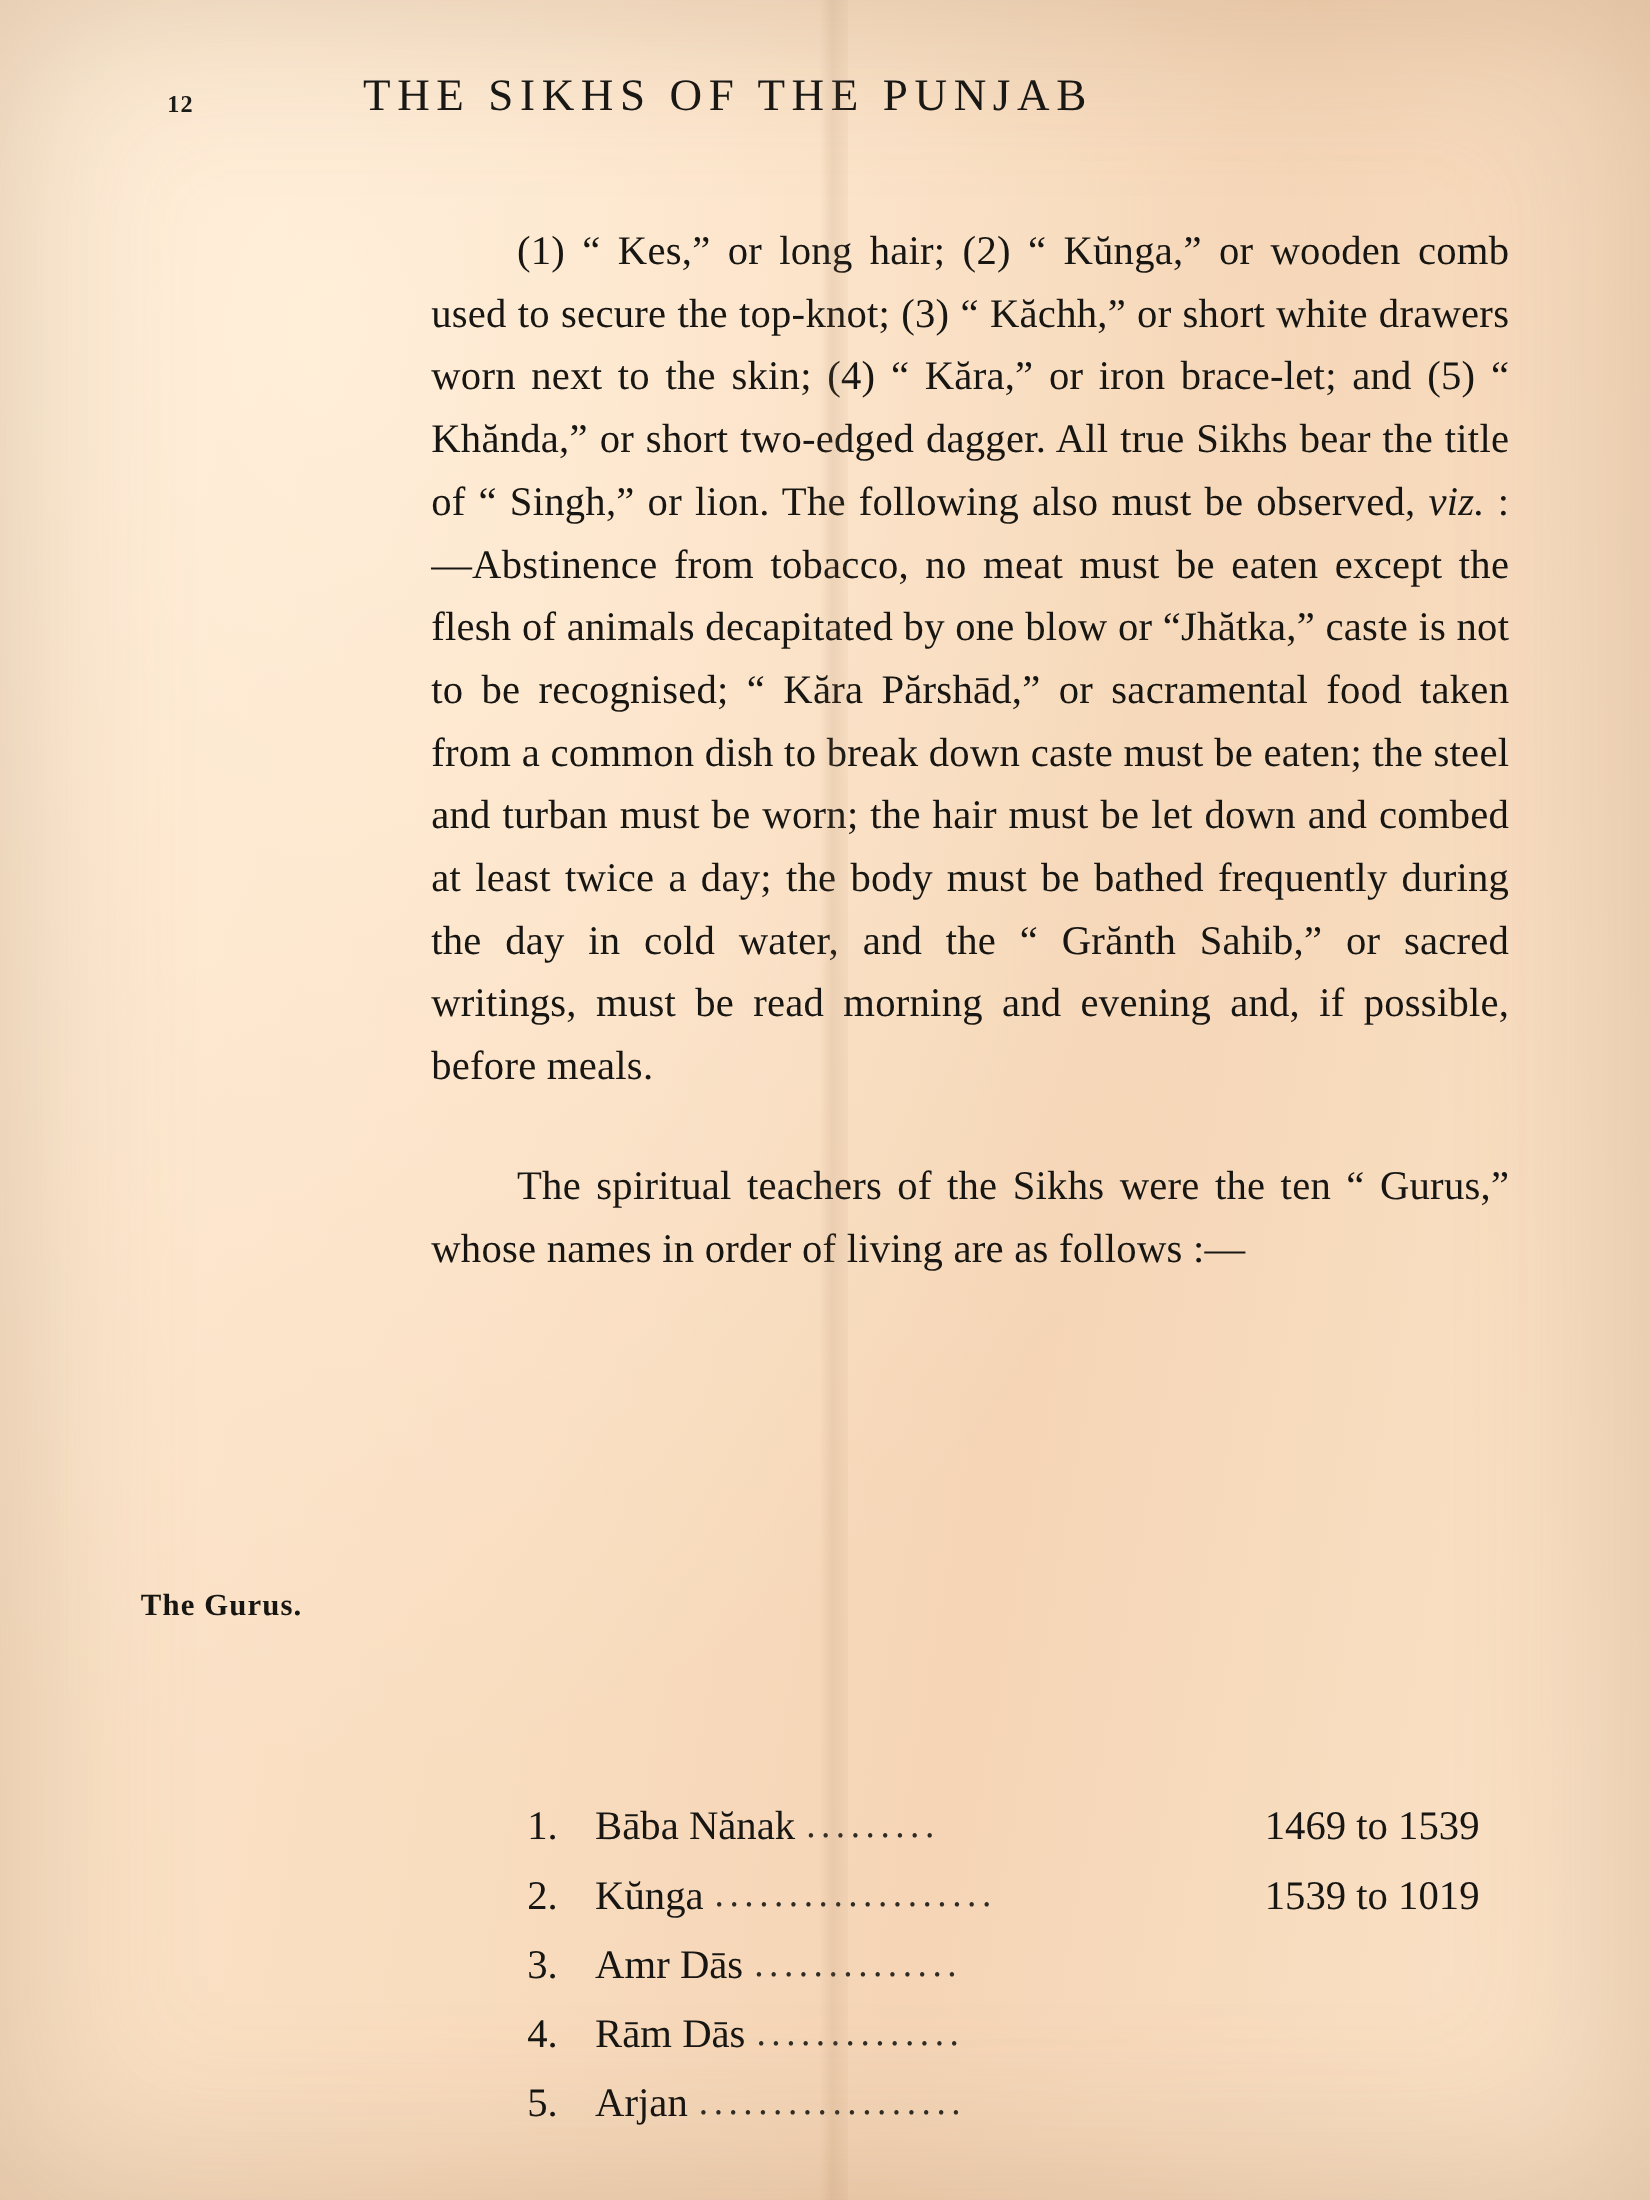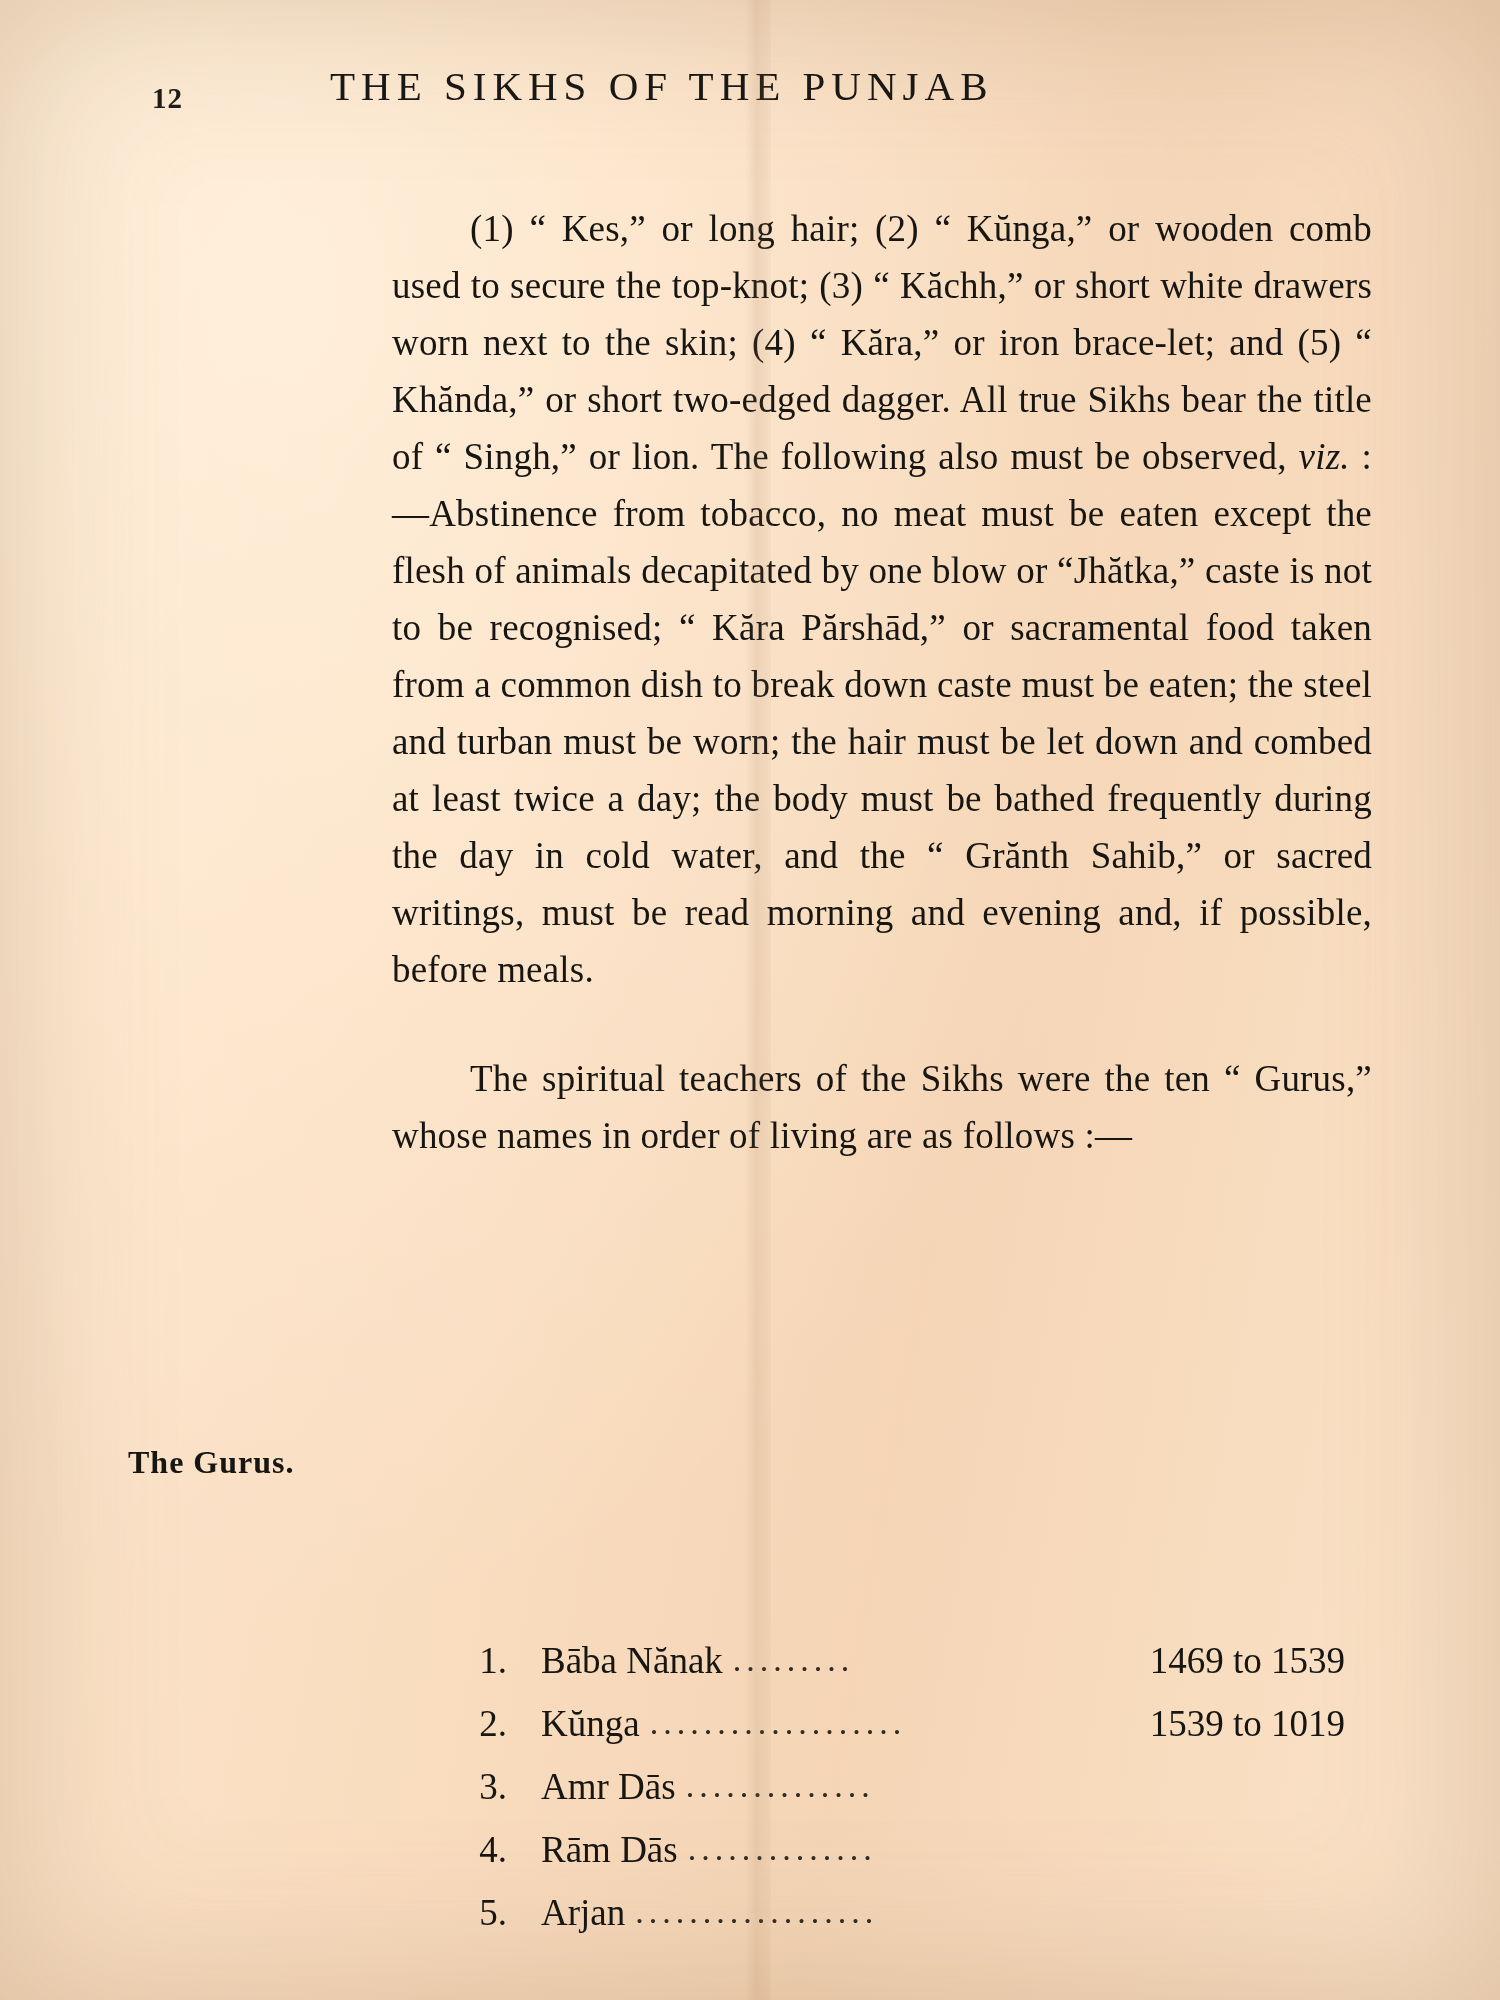--- a/index.html
+++ b/index.html
@@ -43,21 +43,21 @@
     left: 0;
     width: 1500px;
     height: 58px;
   }
   .folio {
     position: absolute;
     left: 152px;
     top: 20px;
     font-family: "Liberation Serif", serif;
     font-weight: 700;
-    font-size: 29px;
+    font-size: 22px;
     color: #20201d;
     letter-spacing: 1px;
   }
   .running-head {
     position: absolute;
     left: 330px;
     top: 0;
     width: 920px;
     text-align: left;
     font-family: "Liberation Serif", serif;
@@ -91,21 +91,21 @@
   .para-gap { height: 52px; }
 
   
   .sidenote {
     position: absolute;
     left: 128px;
     top: 1444px;
     width: 250px;
     font-family: "Liberation Serif", serif;
     font-weight: 700;
-    font-size: 32px;
+    font-size: 28px;
     letter-spacing: 1px;
     color: #1b1a17;
   }
 
   
   .gurus {
     position: absolute;
     left: 455px;
     top: 1630px;
     width: 890px;

